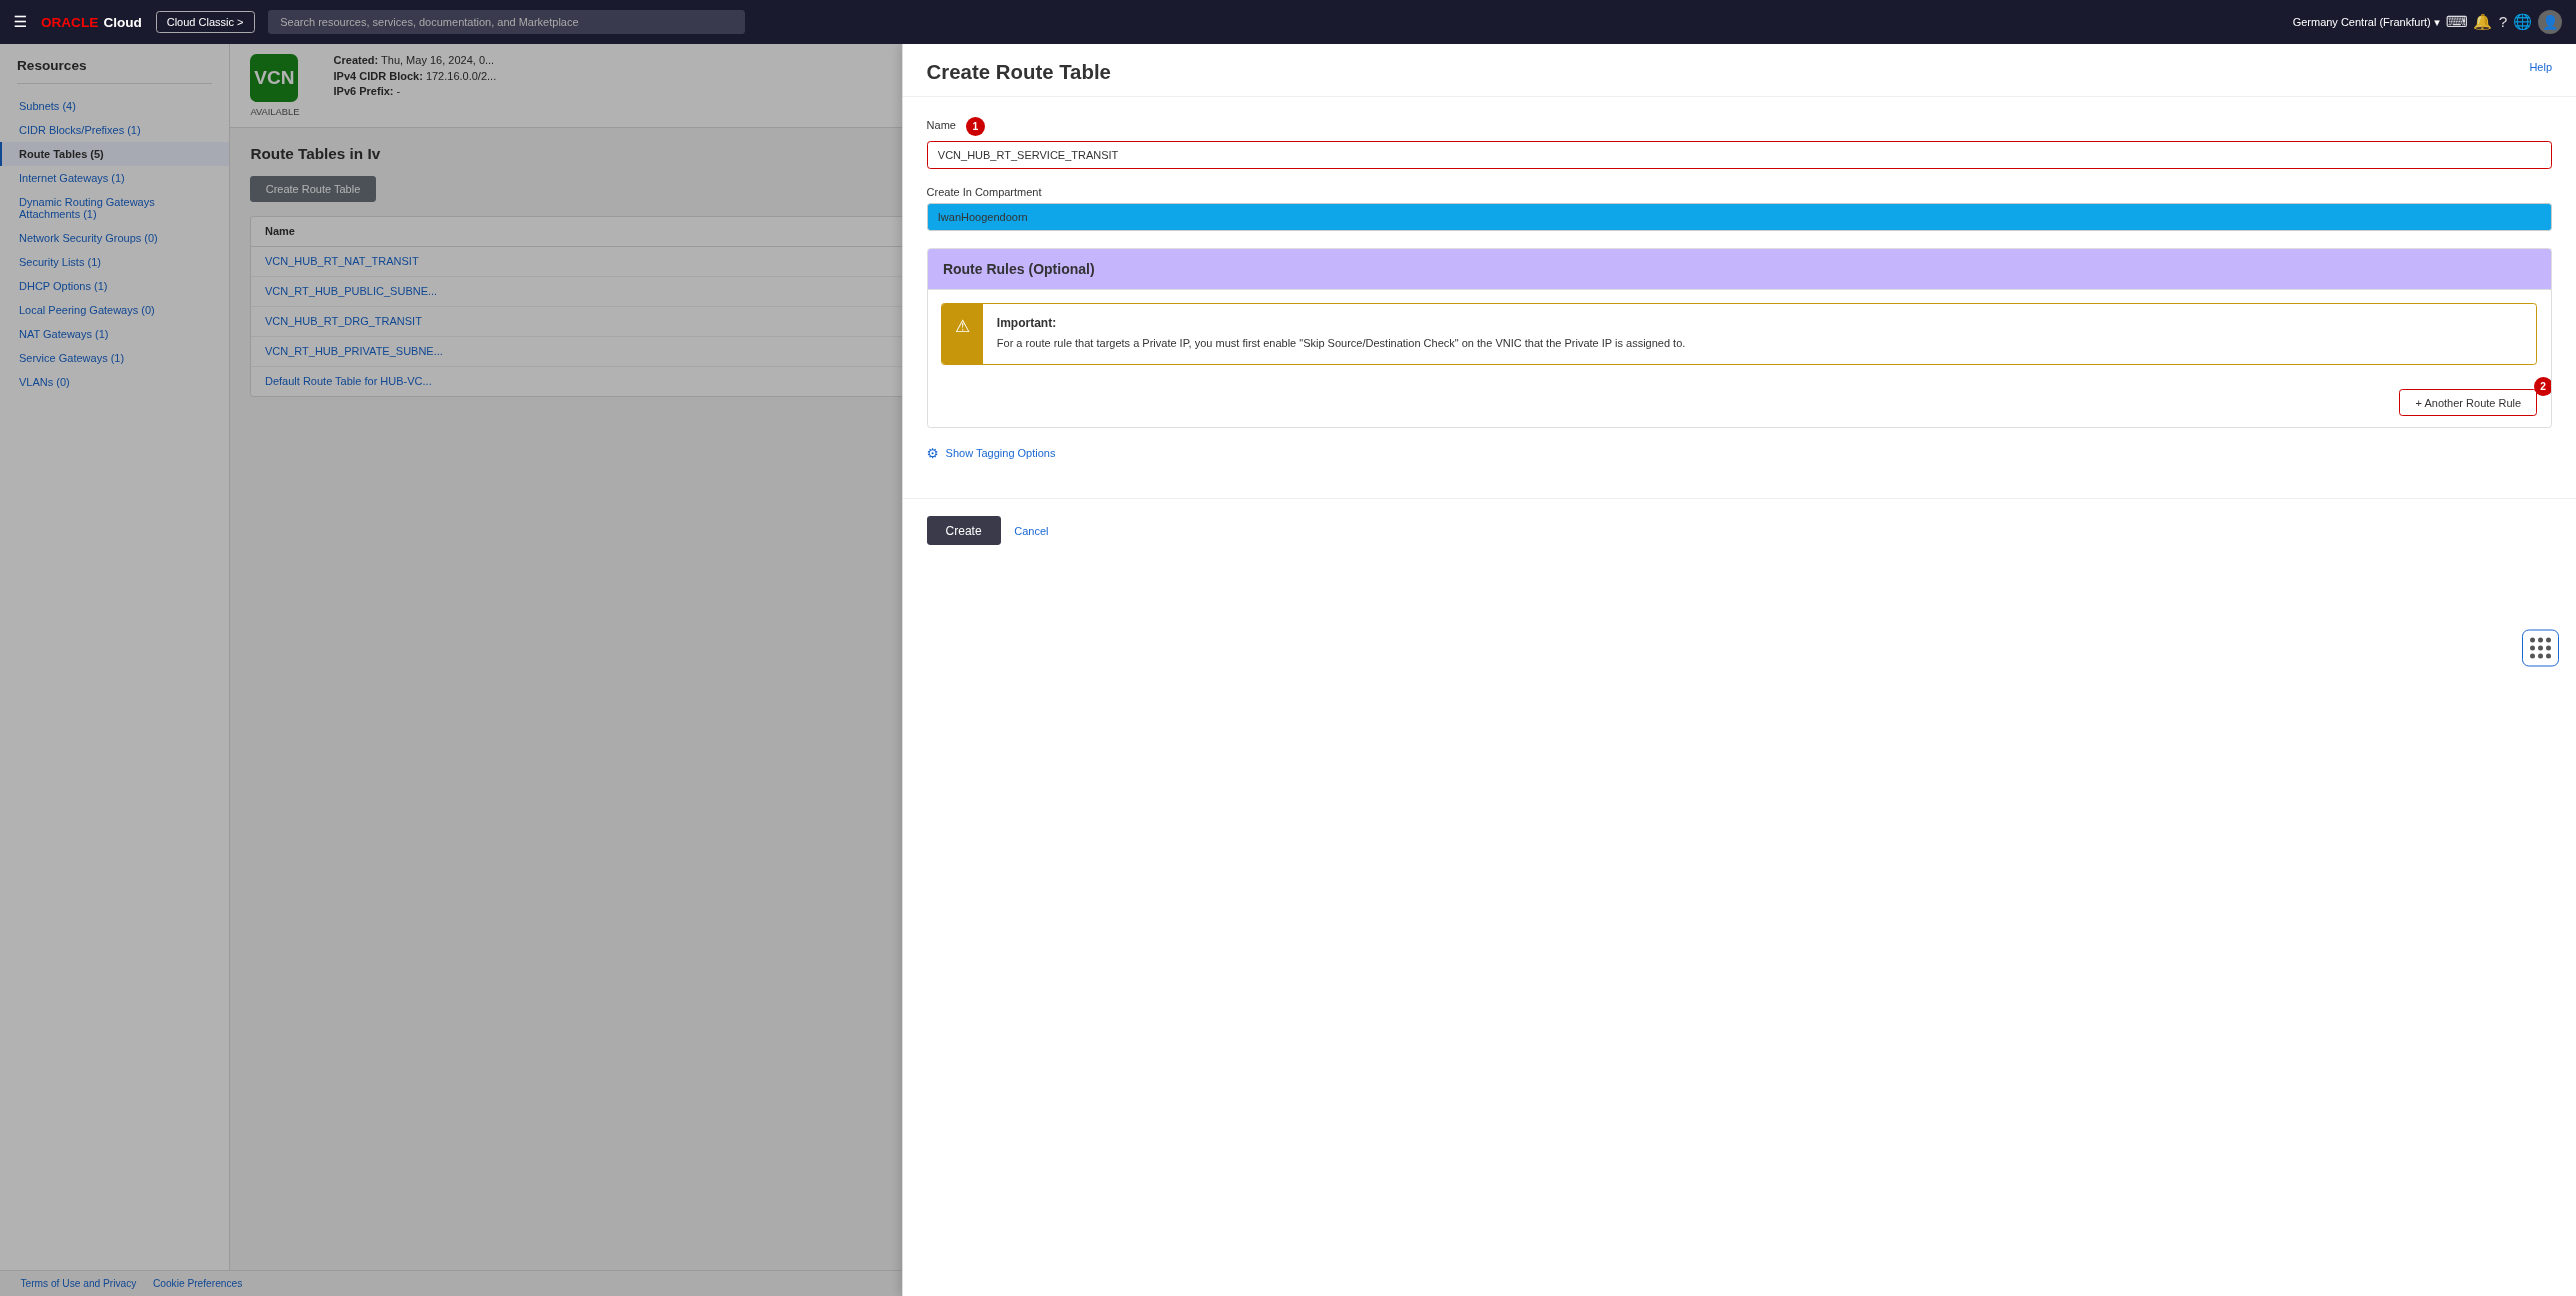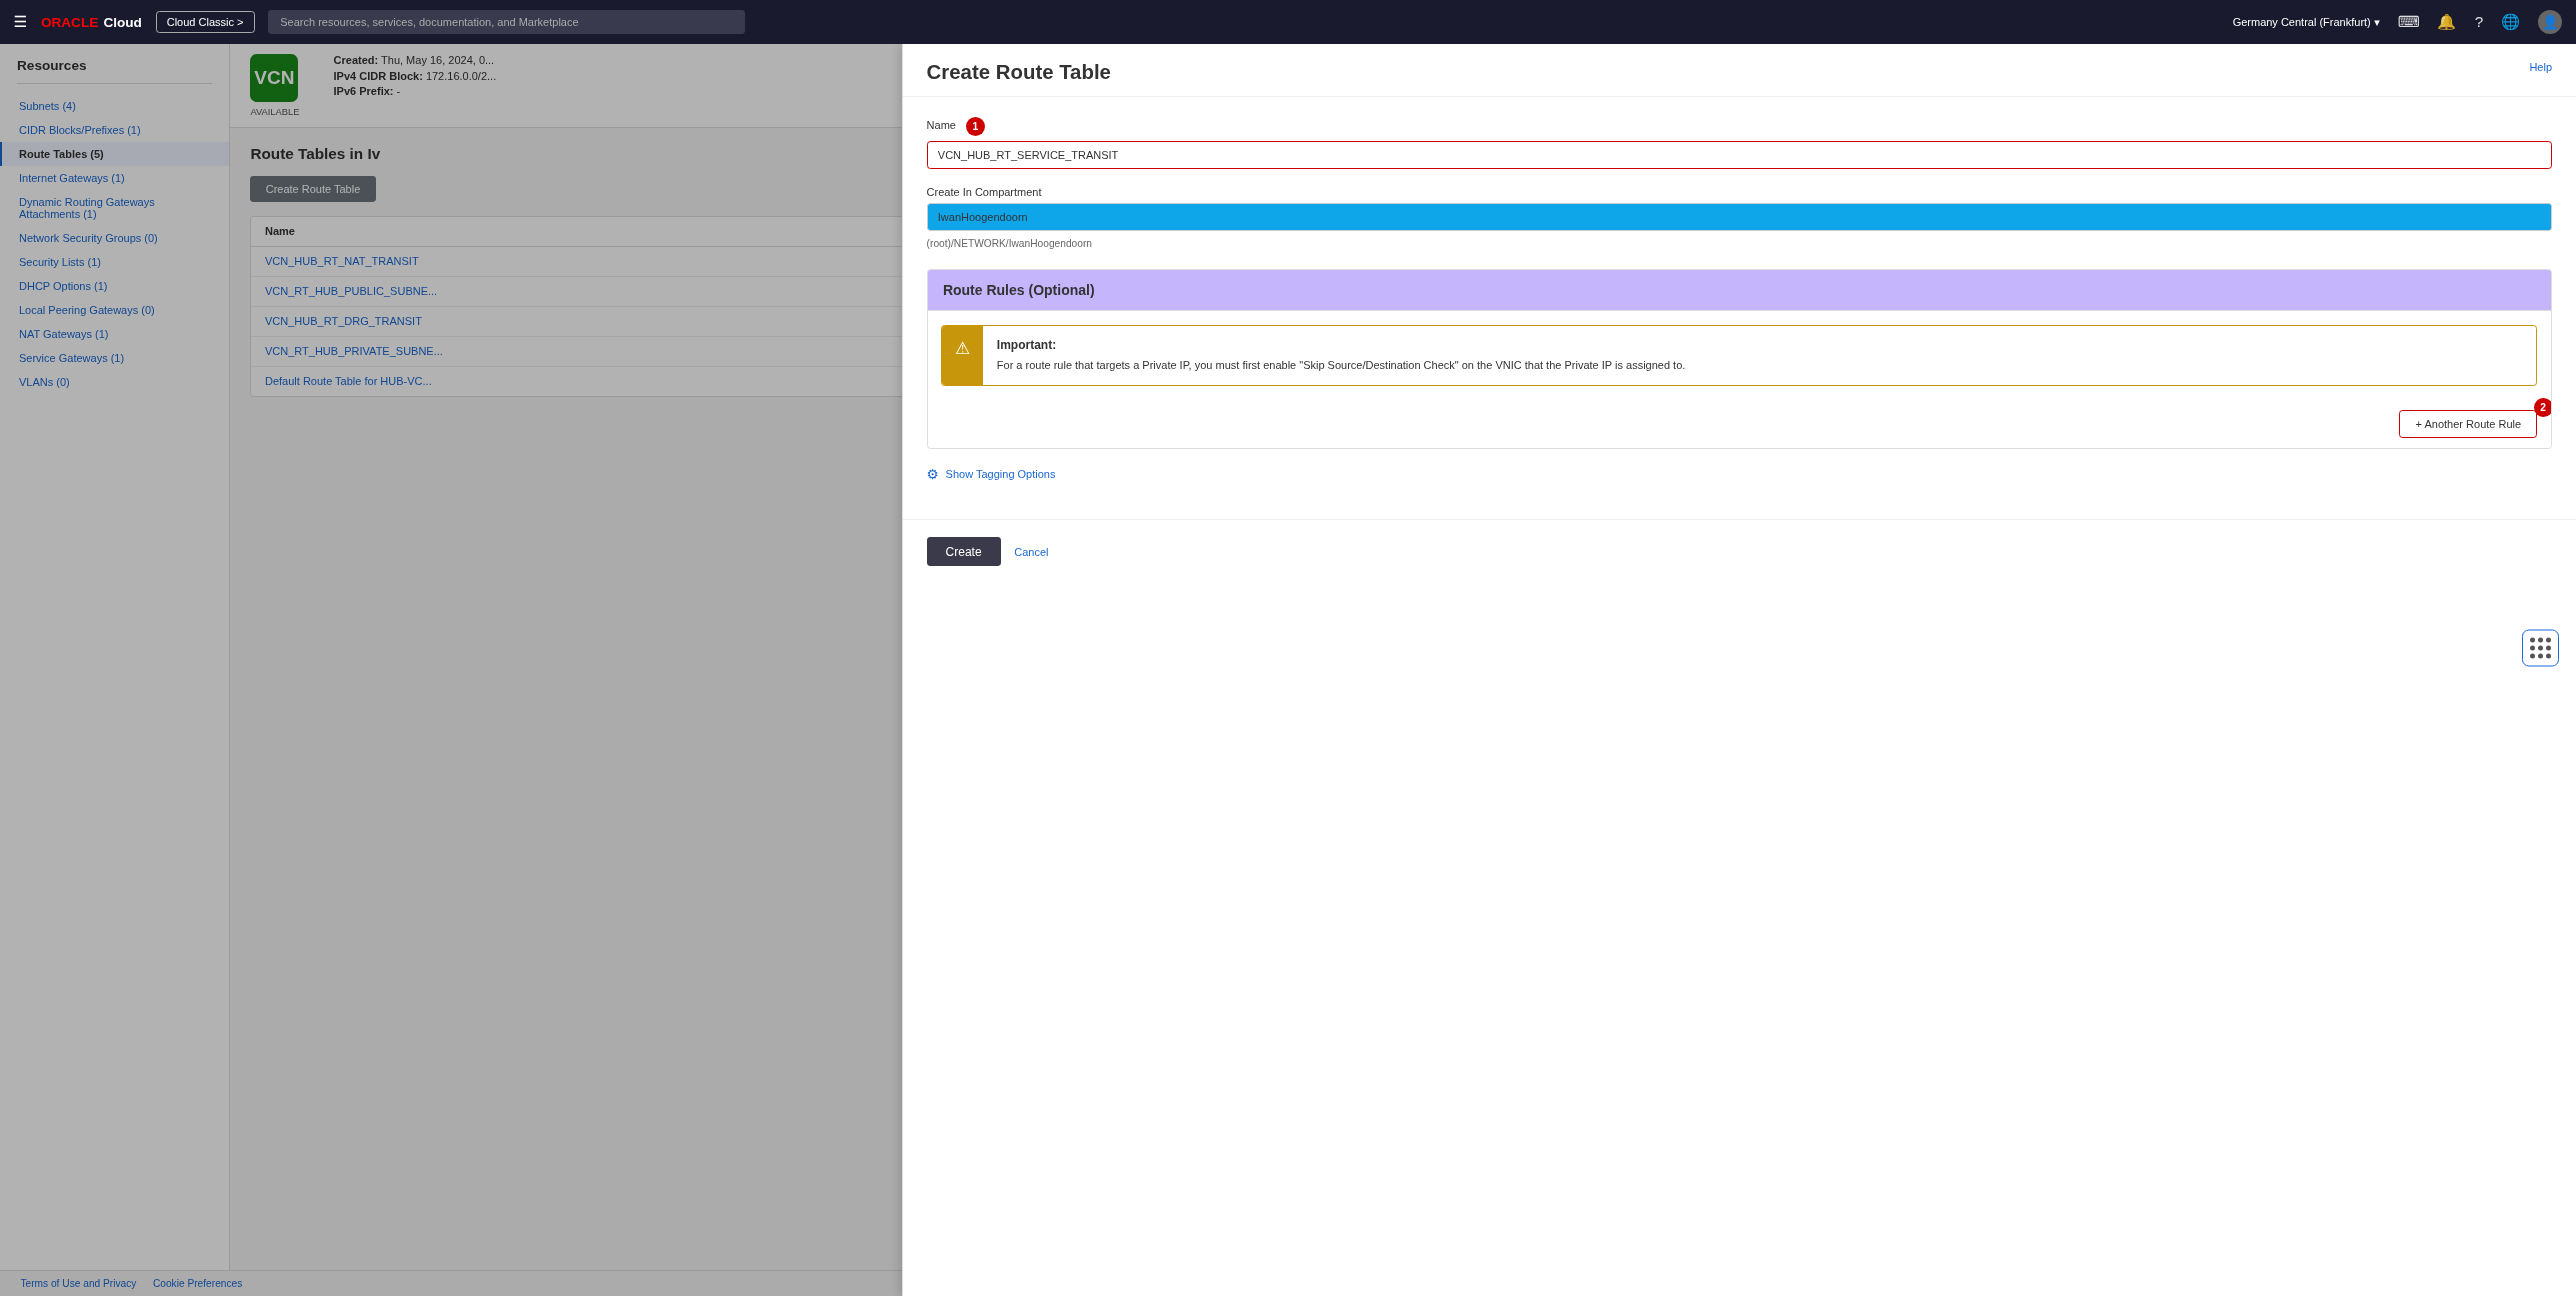--- a/index.html
+++ b/index.html
@@ -13,21 +13,21 @@
     .oracle-logo { display: flex; align-items: center; gap: 5.1px; color: white; font-weight: bold; font-size: 12.8px; }
     .oracle-logo .oracle-text { color: #f80000; font-weight: bold; font-size: 13.6px; }
     .oracle-logo .cloud-text { color: white; font-size: 13.6px; }
     .cloud-classic-btn {
       background: transparent; border: 0.9px solid #aaa; color: white; padding: 4.3px 10.2px; border-radius: 3.4px; cursor: pointer; font-size: 11px; white-space: nowrap;
     }
     .nav-search {
       flex: 1; max-width: 477px; padding: 6px 12px; border-radius: 3.4px; border: none; background: #3a3a4e; color: white; font-size: 11px; outline: none;
     }
     .nav-search::placeholder { color: #aaa; }
-    .nav-right { margin-left: auto; display: flex; align-items: center; gap: 18px; color: white; }
+    .nav-right { margin-left: auto; display: flex; align-items: center; gap: 6px; color: white; }
     .nav-region { display: flex; align-items: center; gap: 3.4px; cursor: pointer; font-size: 11px; }
     .nav-icon { font-size: 15.3px; cursor: pointer; opacity: 0.85; }
     .nav-avatar { width: 24px; height: 24px; border-radius: 50%; background: #666; display: flex; align-items: center; justify-content: center; cursor: pointer; }
 
     
     .main-layout { display: flex; margin-top: 44px; height: calc(100vh - 44px); }
 
     
     .sidebar {
       width: 230px; background: white; border-right: 0.9px solid #ddd; overflow-y: auto; flex-shrink: 0; padding: 13.6px 0;
@@ -231,21 +231,20 @@
       </label>
       <input class="form-input" type="text" value="VCN_HUB_RT_SERVICE_TRANSIT" style="">
     </div>
 
     <div class="form-group">
       <label class="form-label">Create In Compartment</label>
       <div class="compartment-select-wrapper">
         <select class="compartment-select">
           <option>IwanHoogendoorn</option>
         </select>
-        <div class="compartment-path">(root)/NETWORK/IwanHoogendoorn</div>
       </div>
     </div>
 
     <div class="route-rules-box">
       <div class="route-rules-header">Route Rules (Optional)</div>
 
       <div class="important-box">
         <div class="important-sidebar-bar">
           <span class="important-icon">⚠</span>
         </div>

